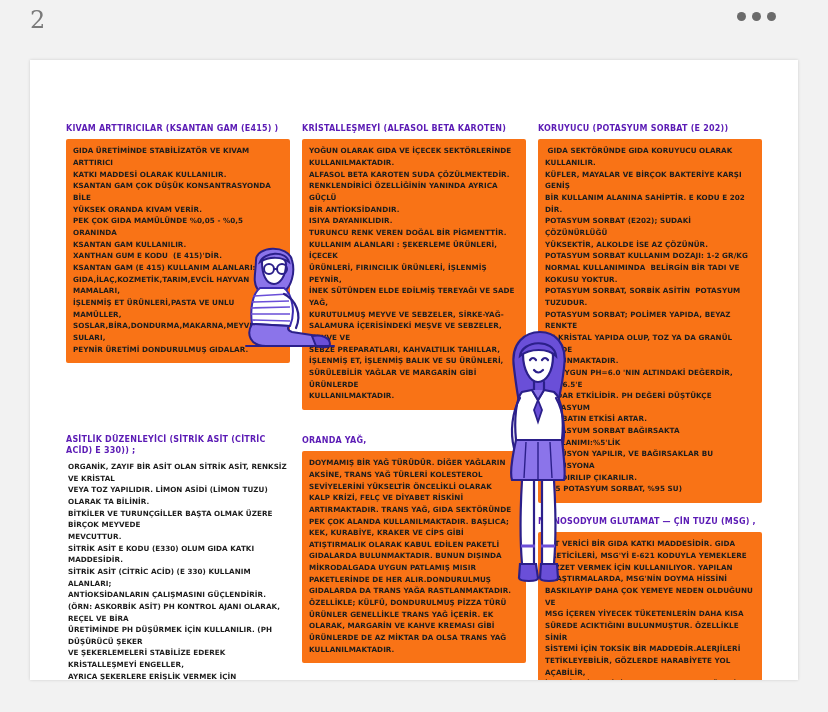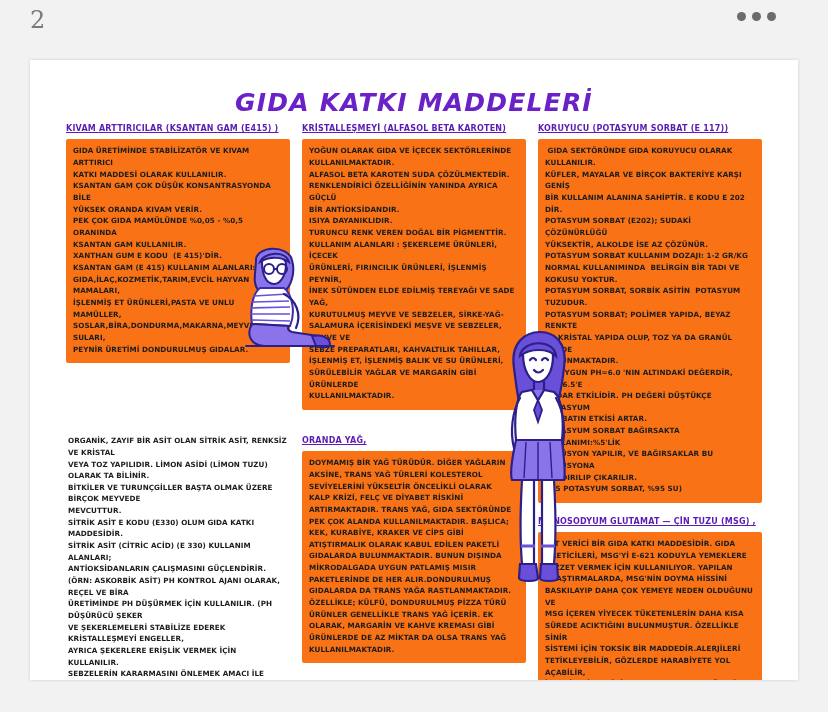--- a/index.html
+++ b/index.html
@@ -77,21 +77,20 @@
   .col2 { left: 272px; }
   .col3 { left: 508px; }
 
   .block { position: relative; margin-bottom: 10px; }
 
   .heading {
     font-size: 8px;
     font-weight: bold;
     color: #5b1bb5;
     letter-spacing: 0.2px;
-    text-decoration: underline;
     margin-bottom: 5px;
     line-height: 1.3;
   }
   .body {
     position: relative;
     font-size: 7.2px;
     line-height: 1.62;
     color: #1d1d1d;
     letter-spacing: 0.05px;
     font-weight: bold;
@@ -125,41 +124,41 @@
   <div class="page-number">2</div>
 
   <div class="dots">
     <span></span>
     <span></span>
     <span></span>
   </div>
 
   <div class="sheet">
 
-    <div class="title">GIDA KATKI MADDELERİ</div>
 
     <div class="columns">
 
       <div class="col col1">
         <div class="block">
           <div class="heading">KIVAM ARTTIRICILAR (KSANTAN GAM (E415) )</div>
           <div class="body tint">GIDA ÜRETİMİNDE STABİLİZATÖR VE KIVAM ARTTIRICI
 KATKI MADDESİ OLARAK KULLANILIR.
 KSANTAN GAM ÇOK DÜŞÜK KONSANTRASYONDA BİLE
 YÜKSEK ORANDA KIVAM VERİR.
 PEK ÇOK GIDA MAMÜLÜNDE %0,05 - %0,5 ORANINDA
 KSANTAN GAM KULLANILIR.
 XANTHAN GUM E KODU  (E 415)'DİR.
 KSANTAN GAM (E 415) KULLANIM ALANLARI:
 GIDA,İLAÇ,KOZMETİK,TARIM,EVCİL HAYVAN MAMALARI,
 İŞLENMİŞ ET ÜRÜNLERİ,PASTA VE UNLU MAMÜLLER,
 SOSLAR,BİRA,DONDURMA,MAKARNA,MEYVE SULARI,
 PEYNİR ÜRETİMİ DONDURULMUŞ GIDALAR.</div>
         </div>
         <div class="block" style="margin-top:72px;">
+          <div class="heading">ASİTLİK DÜZENLEYİCİ (SİTRİK ASİT (CİTRİC ACİD) E 330)) ;</div>
           <div class="body plain">ORGANİK, ZAYIF BİR ASİT OLAN SİTRİK ASİT, RENKSİZ VE KRİSTAL
 VEYA TOZ YAPILIDIR. LİMON ASİDİ (LİMON TUZU) OLARAK TA BİLİNİR.
 BİTKİLER VE TURUNÇGİLLER BAŞTA OLMAK ÜZERE BİRÇOK MEYVEDE
 MEVCUTTUR.
 SİTRİK ASİT E KODU (E330) OLUM GIDA KATKI MADDESİDİR.
 SİTRİK ASİT (CİTRİC ACİD) (E 330) KULLANIM ALANLARI;
 ANTİOKSİDANLARIN ÇALIŞMASINI GÜÇLENDİRİR.
 (ÖRN: ASKORBİK ASİT) PH KONTROL AJANI OLARAK, REÇEL VE BİRA
 ÜRETİMİNDE PH DÜŞÜRMEK İÇİN KULLANILIR. (PH DÜŞÜRÜCÜ ŞEKER
 VE ŞEKERLEMELERİ STABİLİZE EDEREK KRİSTALLEŞMEYİ ENGELLER,
@@ -216,21 +215,21 @@
 ÖZELLİKLE; KÜLFÜ, DONDURULMUŞ PİZZA TÜRÜ
 ÜRÜNLER GENELLİKLE TRANS YAĞ İÇERİR. EK
 OLARAK, MARGARİN VE KAHVE KREMASI GİBİ
 ÜRÜNLERDE DE AZ MİKTAR DA OLSA TRANS YAĞ
 KULLANILMAKTADIR.</div>
         </div>
       </div>
 
       <div class="col col3">
         <div class="block">
-          <div class="heading">KORUYUCU (POTASYUM SORBAT (E 117))</div>
+          <div class="heading">KORUYUCU (POTASYUM SORBAT (E 202))</div>
           <div class="body tint"> GIDA SEKTÖRÜNDE GIDA KORUYUCU OLARAK
 KULLANILIR.
 KÜFLER, MAYALAR VE BİRÇOK BAKTERİYE KARŞI GENİŞ
 BİR KULLANIM ALANINA SAHİPTİR. E KODU E 202 DİR.
 POTASYUM SORBAT (E202); SUDAKİ ÇÖZÜNÜRLÜĞÜ
 YÜKSEKTİR, ALKOLDE İSE AZ ÇÖZÜNÜR.
 POTASYUM SORBAT KULLANIM DOZAJI: 1-2 GR/KG
 NORMAL KULLANIMINDA  BELİRGİN BİR TADI VE
 KOKUSU YOKTUR.
 POTASYUM SORBAT, SORBİK ASİTİN  POTASYUM

